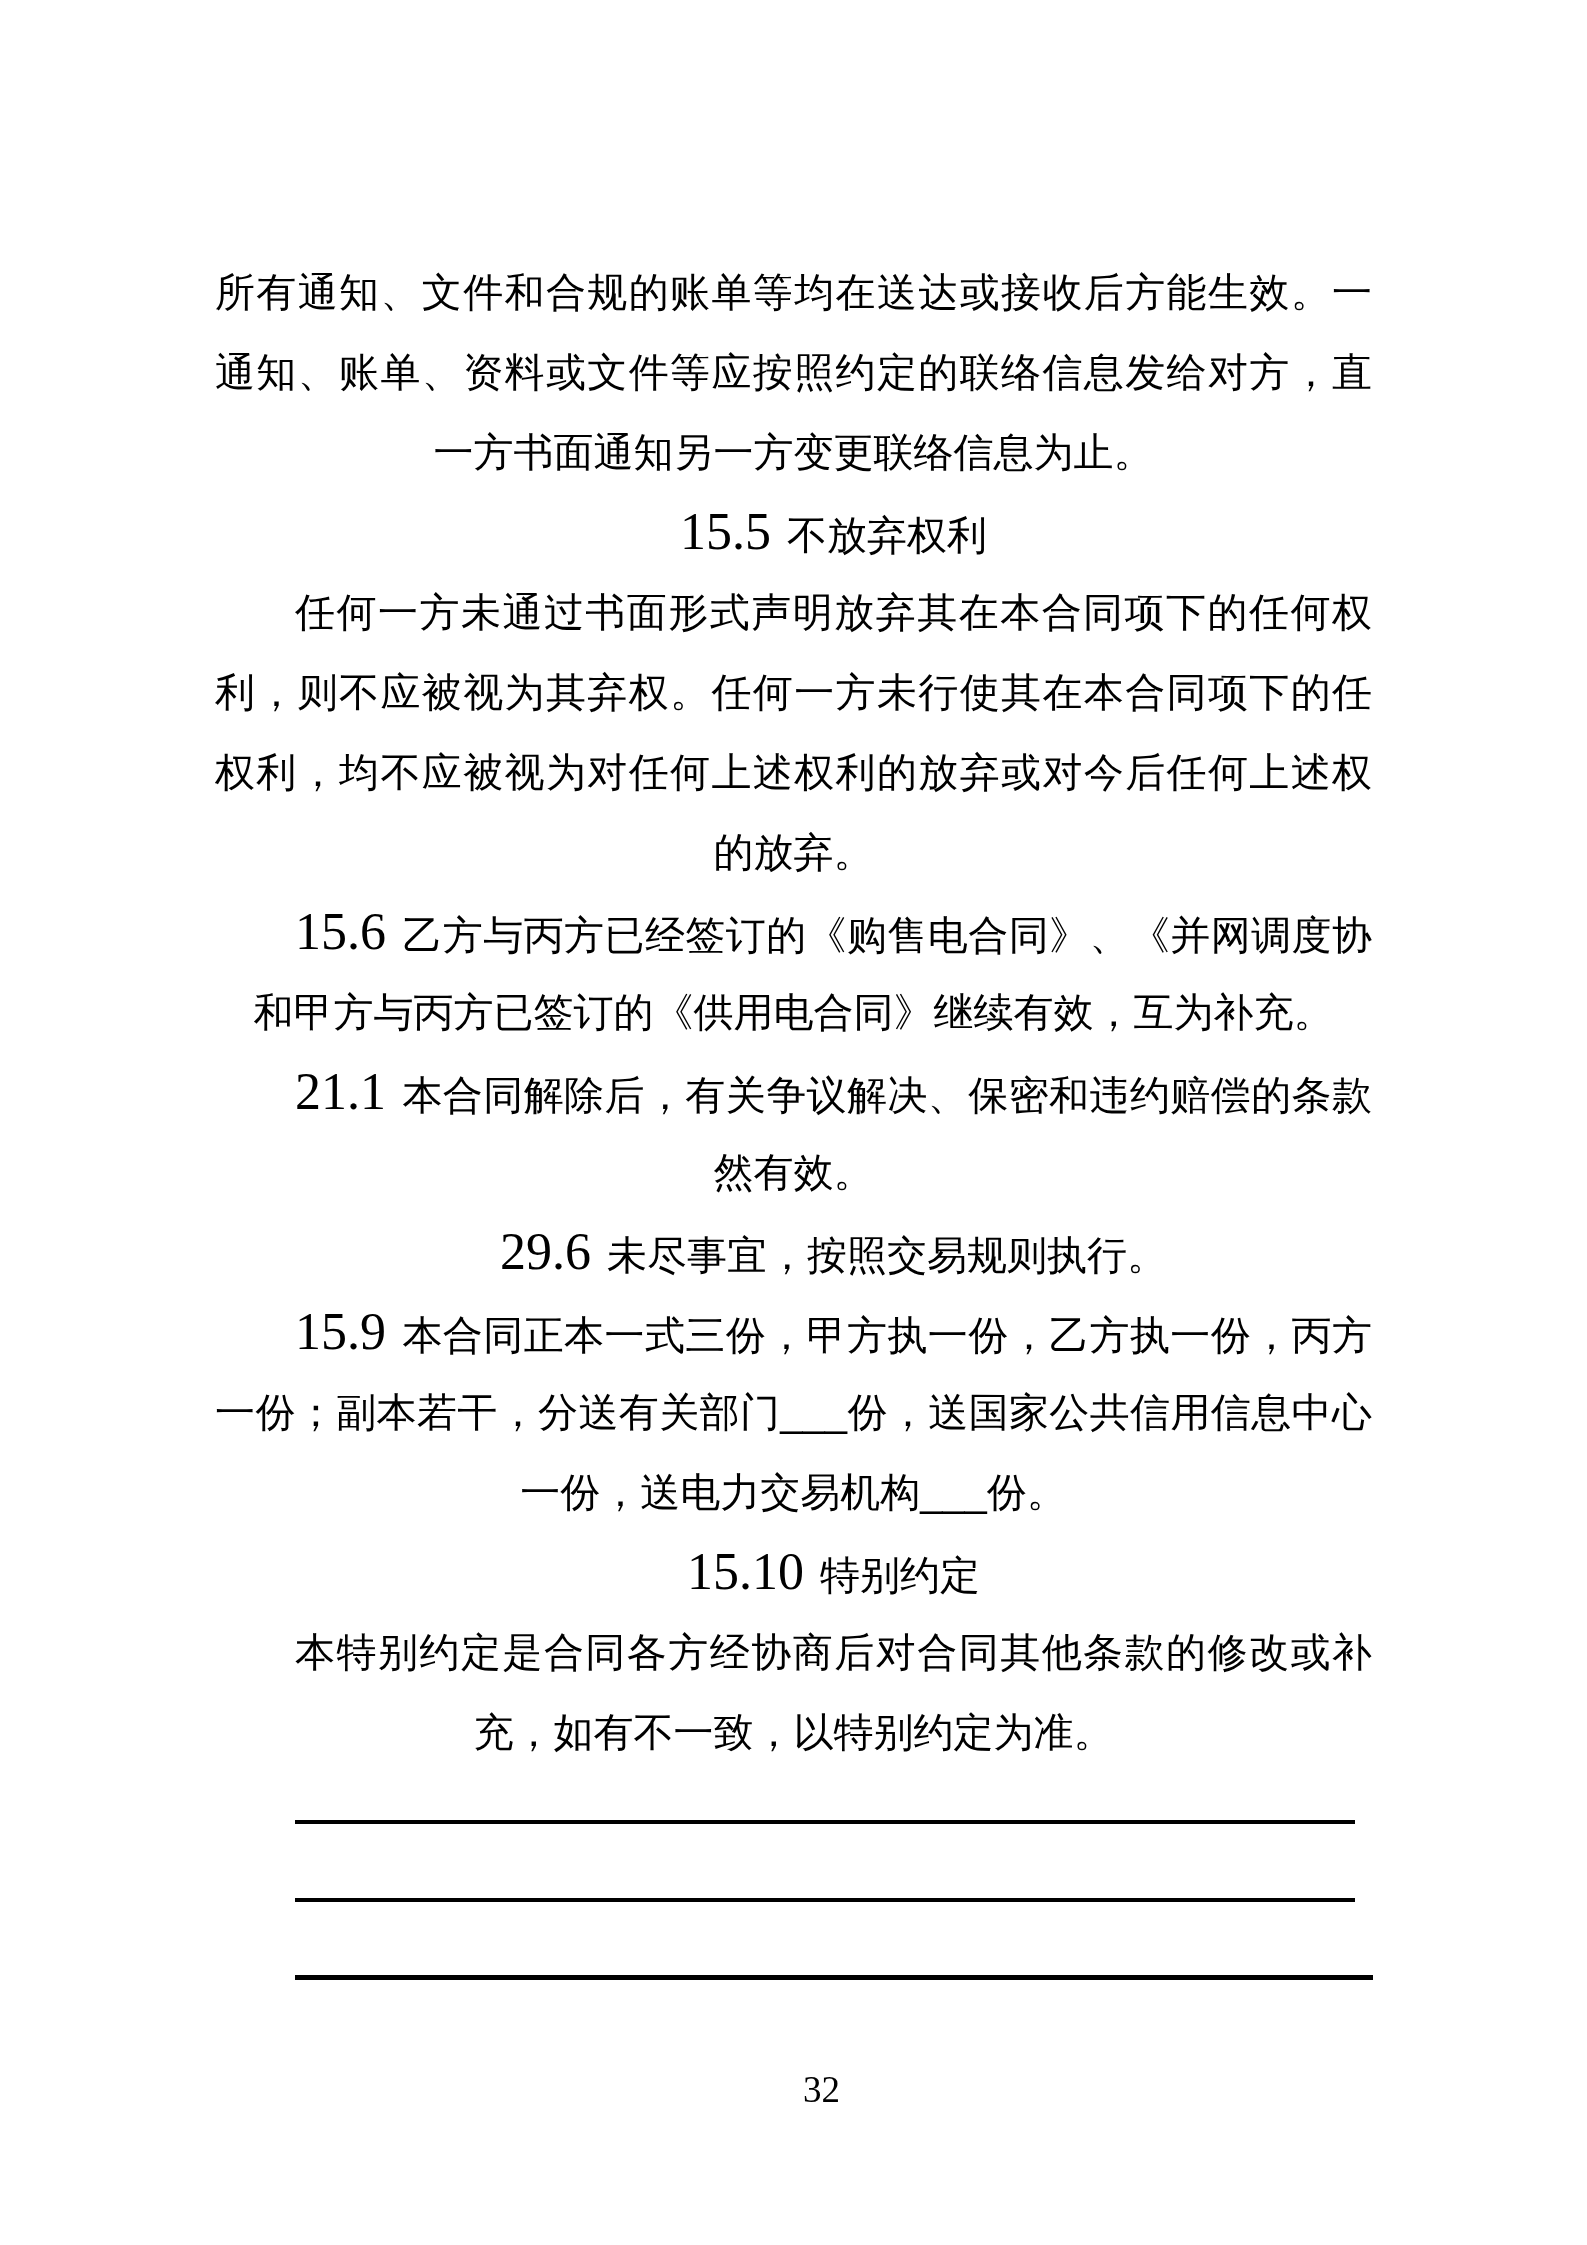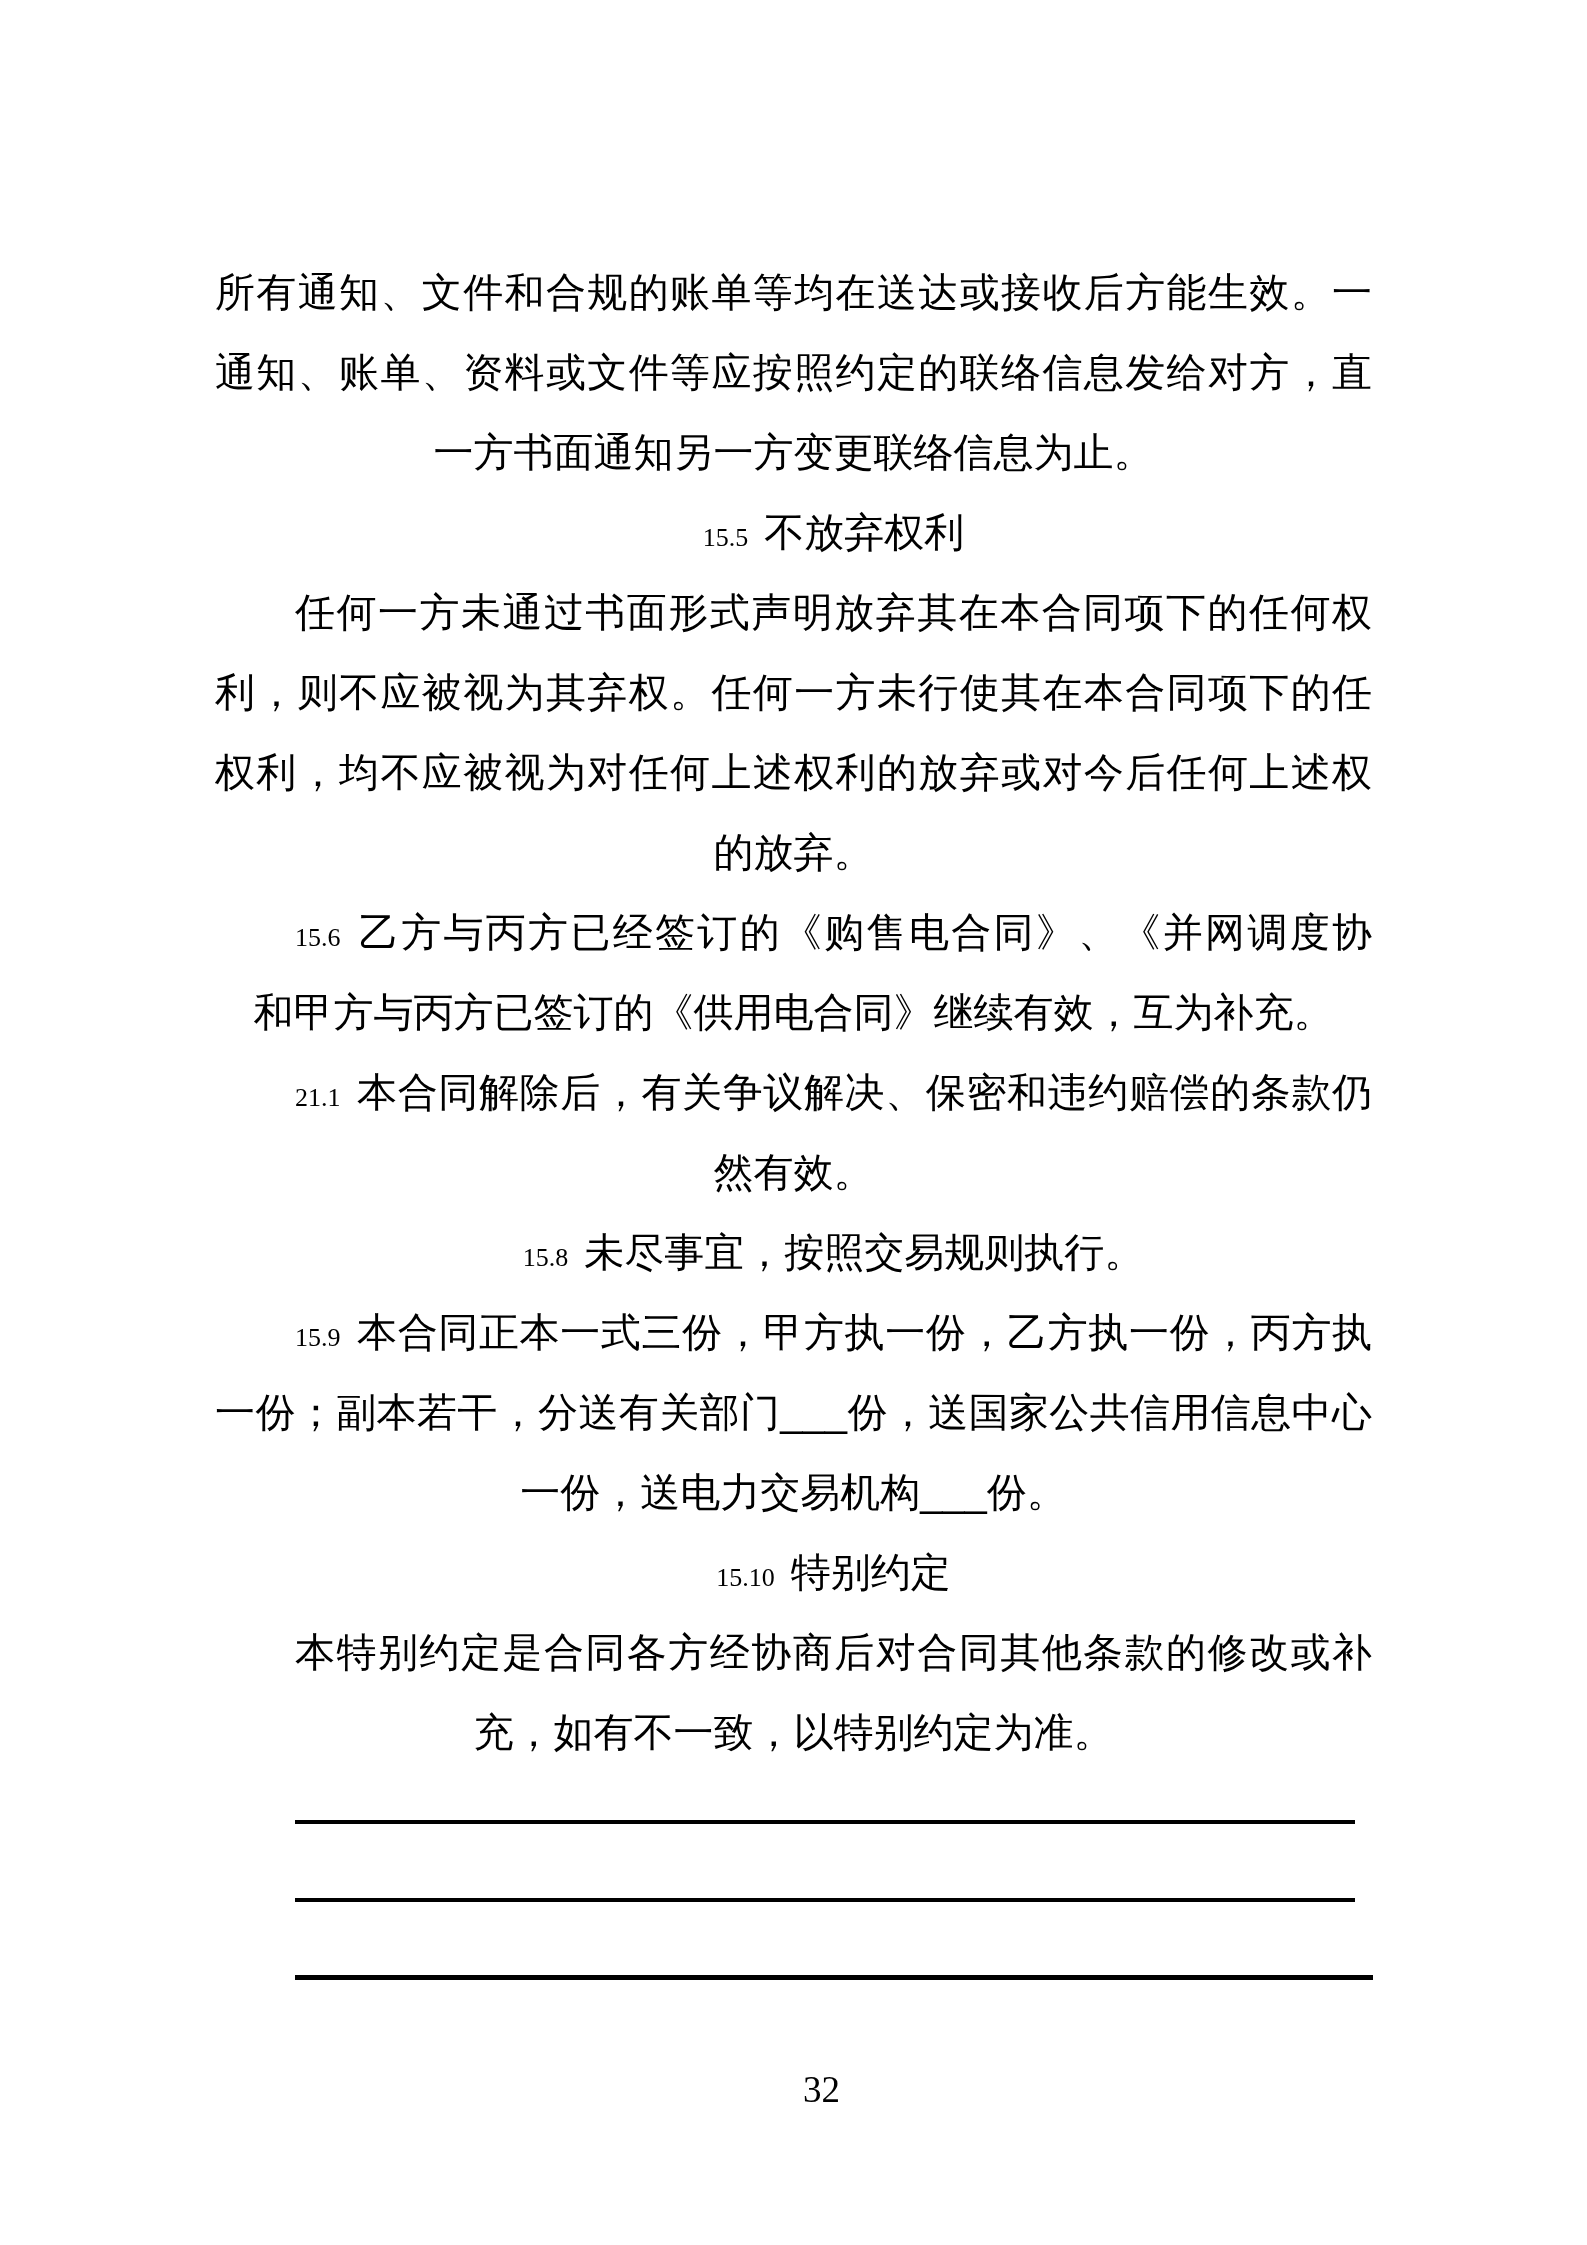--- a/index.html
+++ b/index.html
@@ -34,21 +34,21 @@
     white-space: normal;
     text-align: justify;
     text-align-last: justify;
     overflow: hidden;
   }
   .line.indent {
     text-indent: 80px;
   }
   .num {
     font-family: "Liberation Serif", "DejaVu Serif", serif;
-    font-size: 26px;
+    font-size: 52px;
     margin-right: 16px;
   }
   .rule {
     position: absolute;
     left: 295px;
     background: #000000;
   }
   .rule.r1 { top: 1820px; width: 1060px; height: 4px; }
   .rule.r2 { top: 1898px; width: 1060px; height: 4px; }
   .rule.r3 { top: 1975px; width: 1078px; height: 5px; }
@@ -74,21 +74,21 @@
       <div class="line"><span class="txt">一方书面通知另一方变更联络信息为止。</span></div>
       <div class="line indent"><span class="num">15.5</span><span class="txt">不放弃权利</span></div>
       <div class="line indent fill"><span class="txt">任何一方未通过书面形式声明放弃其在本合同项下的任何权</span></div>
       <div class="line fill"><span class="txt">利，则不应被视为其弃权。任何一方未行使其在本合同项下的任何</span></div>
       <div class="line fill"><span class="txt">权利，均不应被视为对任何上述权利的放弃或对今后任何上述权利</span></div>
       <div class="line"><span class="txt">的放弃。</span></div>
       <div class="line indent fill"><span class="num">15.6</span><span class="txt">乙方与丙方已经签订的《购售电合同》、《并网调度协议》</span></div>
       <div class="line"><span class="txt">和甲方与丙方已签订的《供用电合同》继续有效，互为补充。</span></div>
       <div class="line indent fill"><span class="num">21.1</span><span class="txt">本合同解除后，有关争议解决、保密和违约赔偿的条款仍</span></div>
       <div class="line"><span class="txt">然有效。</span></div>
-      <div class="line indent"><span class="num">15.8</span><span class="txt">未尽事宜，按照交易规则执行。</span></div>
+      <div class="line indent"><span class="num">29.6</span><span class="txt">未尽事宜，按照交易规则执行。</span></div>
       <div class="line indent fill"><span class="num">15.9</span><span class="txt">本合同正本一式三份，甲方执一份，乙方执一份，丙方执</span></div>
       <div class="line fill"><span class="txt">一份；副本若干，分送有关部门___份，送国家公共信用信息中心</span></div>
       <div class="line"><span class="txt">一份，送电力交易机构___份。</span></div>
       <div class="line indent"><span class="num">15.10</span><span class="txt">特别约定</span></div>
       <div class="line indent fill"><span class="txt">本特别约定是合同各方经协商后对合同其他条款的修改或补</span></div>
       <div class="line"><span class="txt">充，如有不一致，以特别约定为准。</span></div>
     </div>
   <div id="blank-rules">
       <div class="rule r1"></div>
       <div class="rule r2"></div>

